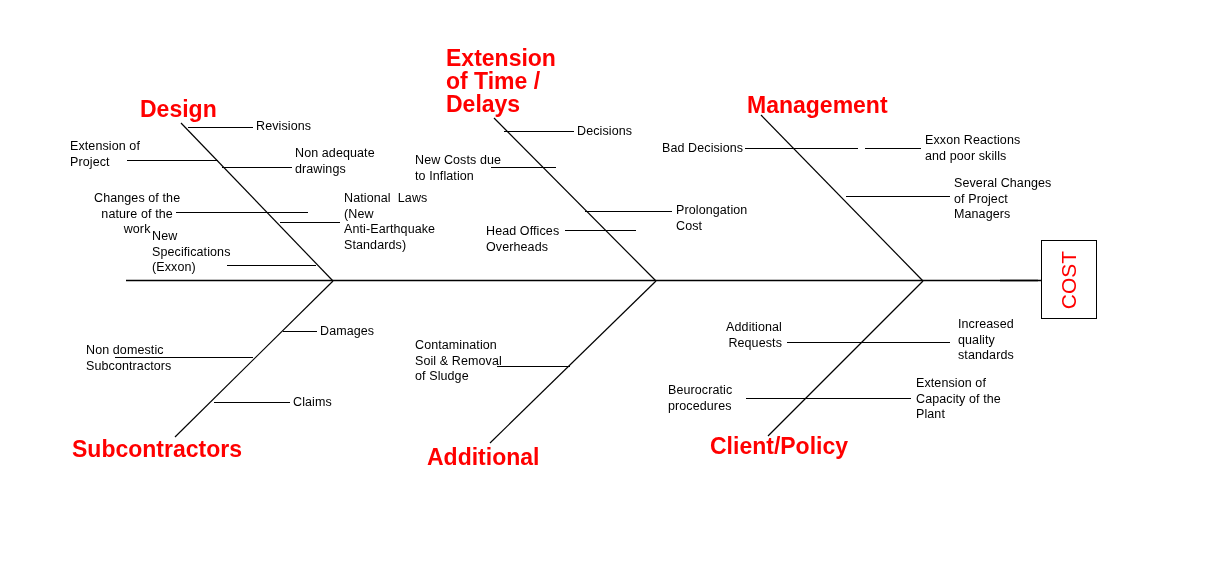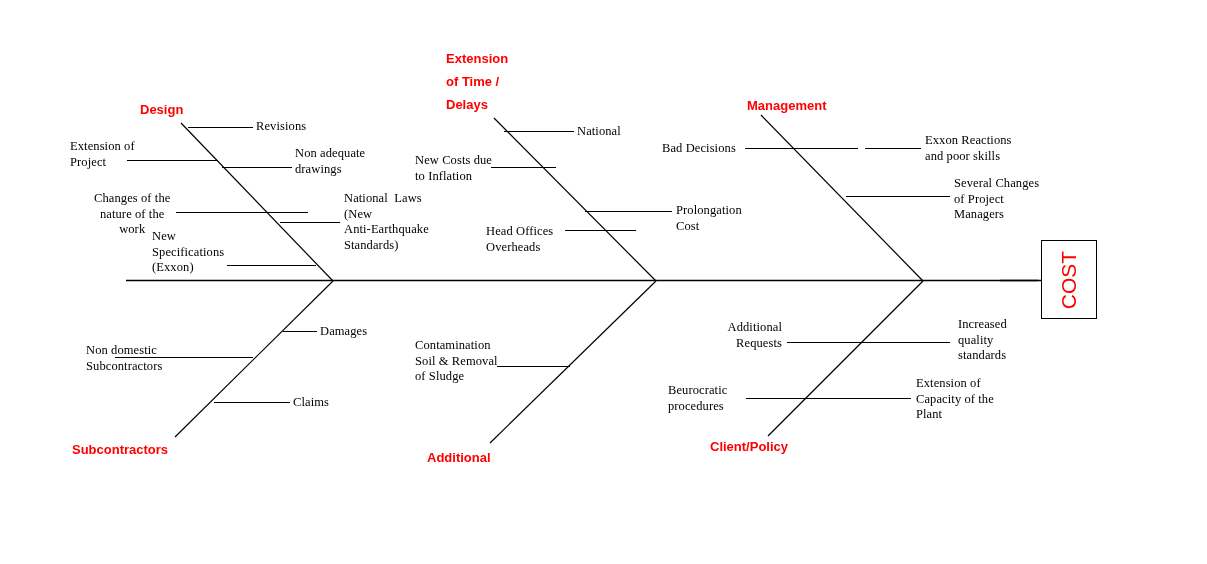--- a/index.html
+++ b/index.html
@@ -26,33 +26,33 @@
   svg.lines {
     position: absolute;
     left: 0;
     top: 0;
     width: 1207px;
     height: 564px;
     pointer-events: none;
   }
   .lbl {
     position: absolute;
-    font-family: Liberation Serif, serif;
+    font-family: Liberation Sans, sans-serif;
     font-size: 12.5px;
     line-height: 15.5px;
     color: #000000;
     white-space: pre;
     letter-spacing: 0.1px;
   }
   .lbl.right { text-align: right; }
   .cat {
     position: absolute;
     font-family: "Liberation Sans", sans-serif;
     color: #ff0000;
-    font-size: 13px;
+    font-size: 23px;
     font-weight: bold;
     line-height: 23px;
     white-space: pre;
   }
   #effect-box {
     position: absolute;
     border: 1.6px solid #000000;
     background: #ffffff;
     box-sizing: border-box;
   }
@@ -151,21 +151,21 @@
 
   <div class="lbl" style="left:344px; top:191px;">National  Laws
 (New
 Anti-Earthquake
 Standards)</div>
 
   <div class="lbl" style="left:152px; top:229px;">New
 Specifications
 (Exxon)</div>
 
-  <div class="lbl" style="left:577px; top:124px;">National</div>
+  <div class="lbl" style="left:577px; top:124px;">Decisions</div>
 
   <div class="lbl" style="left:415px; top:153px;">New Costs due
 to Inflation</div>
 
   <div class="lbl" style="left:676px; top:203px;">Prolongation
 Cost</div>
 
   <div class="lbl" style="left:486px; top:224px;">Head Offices
 Overheads</div>
 

